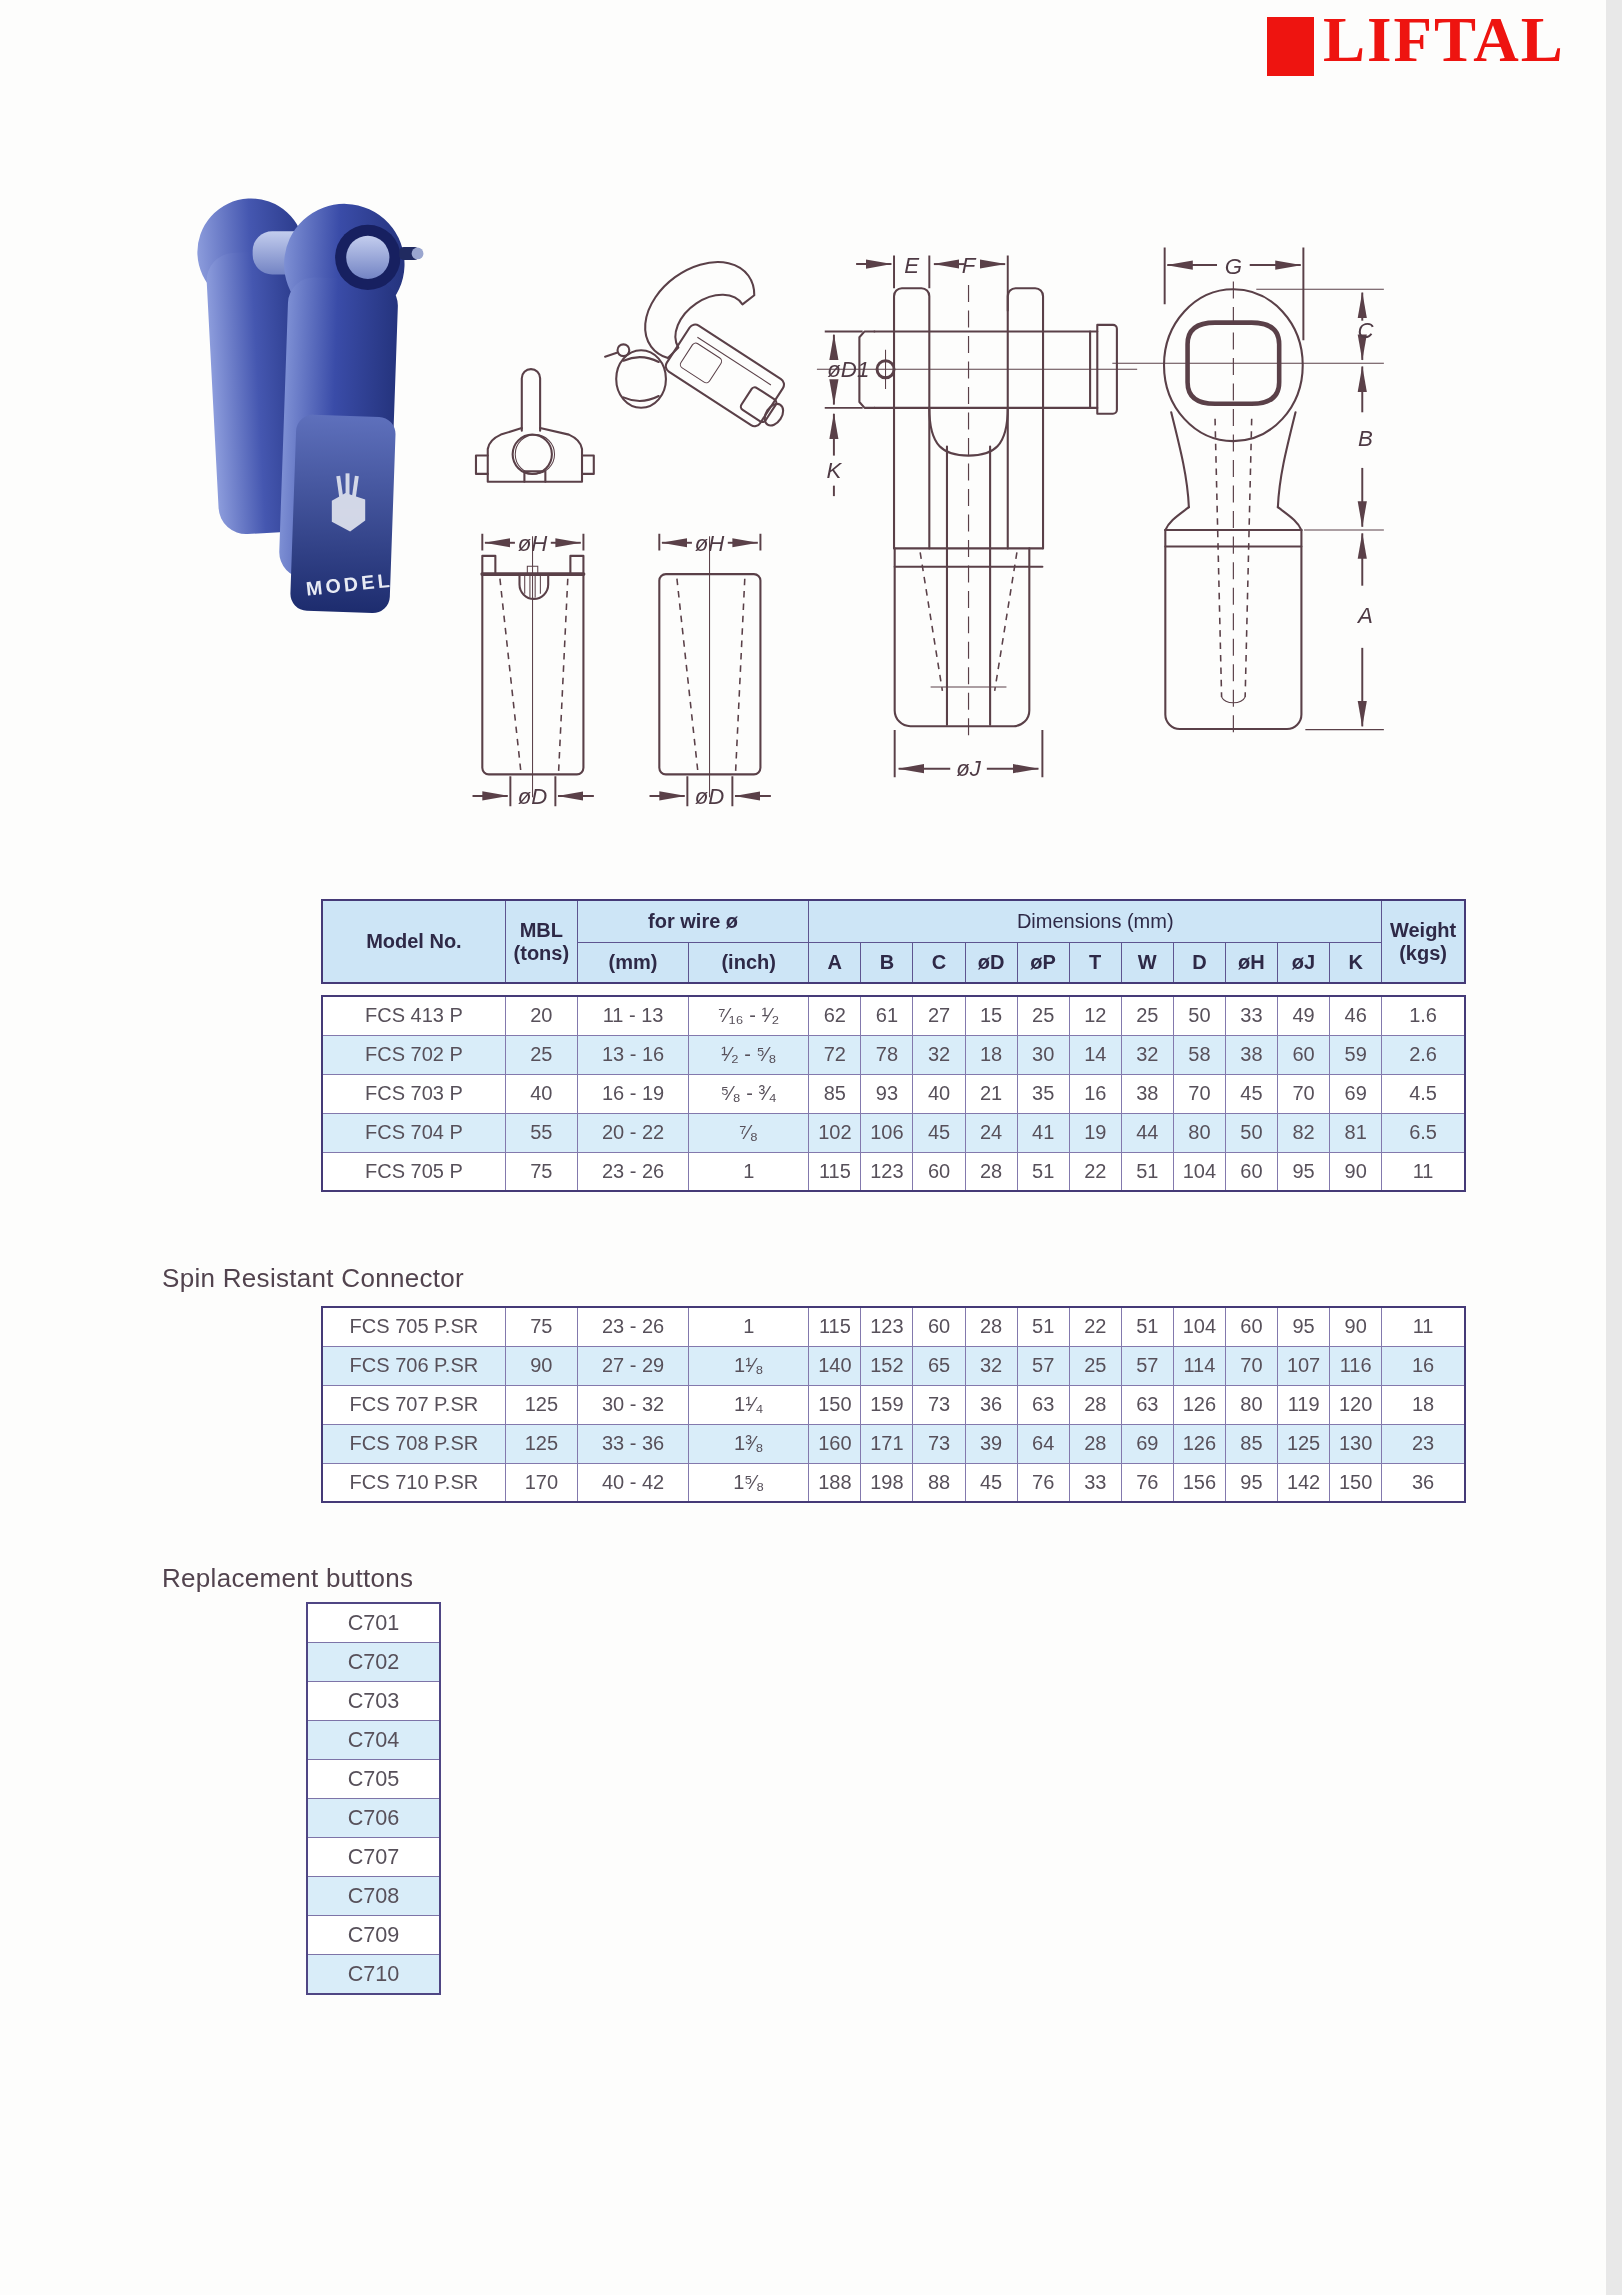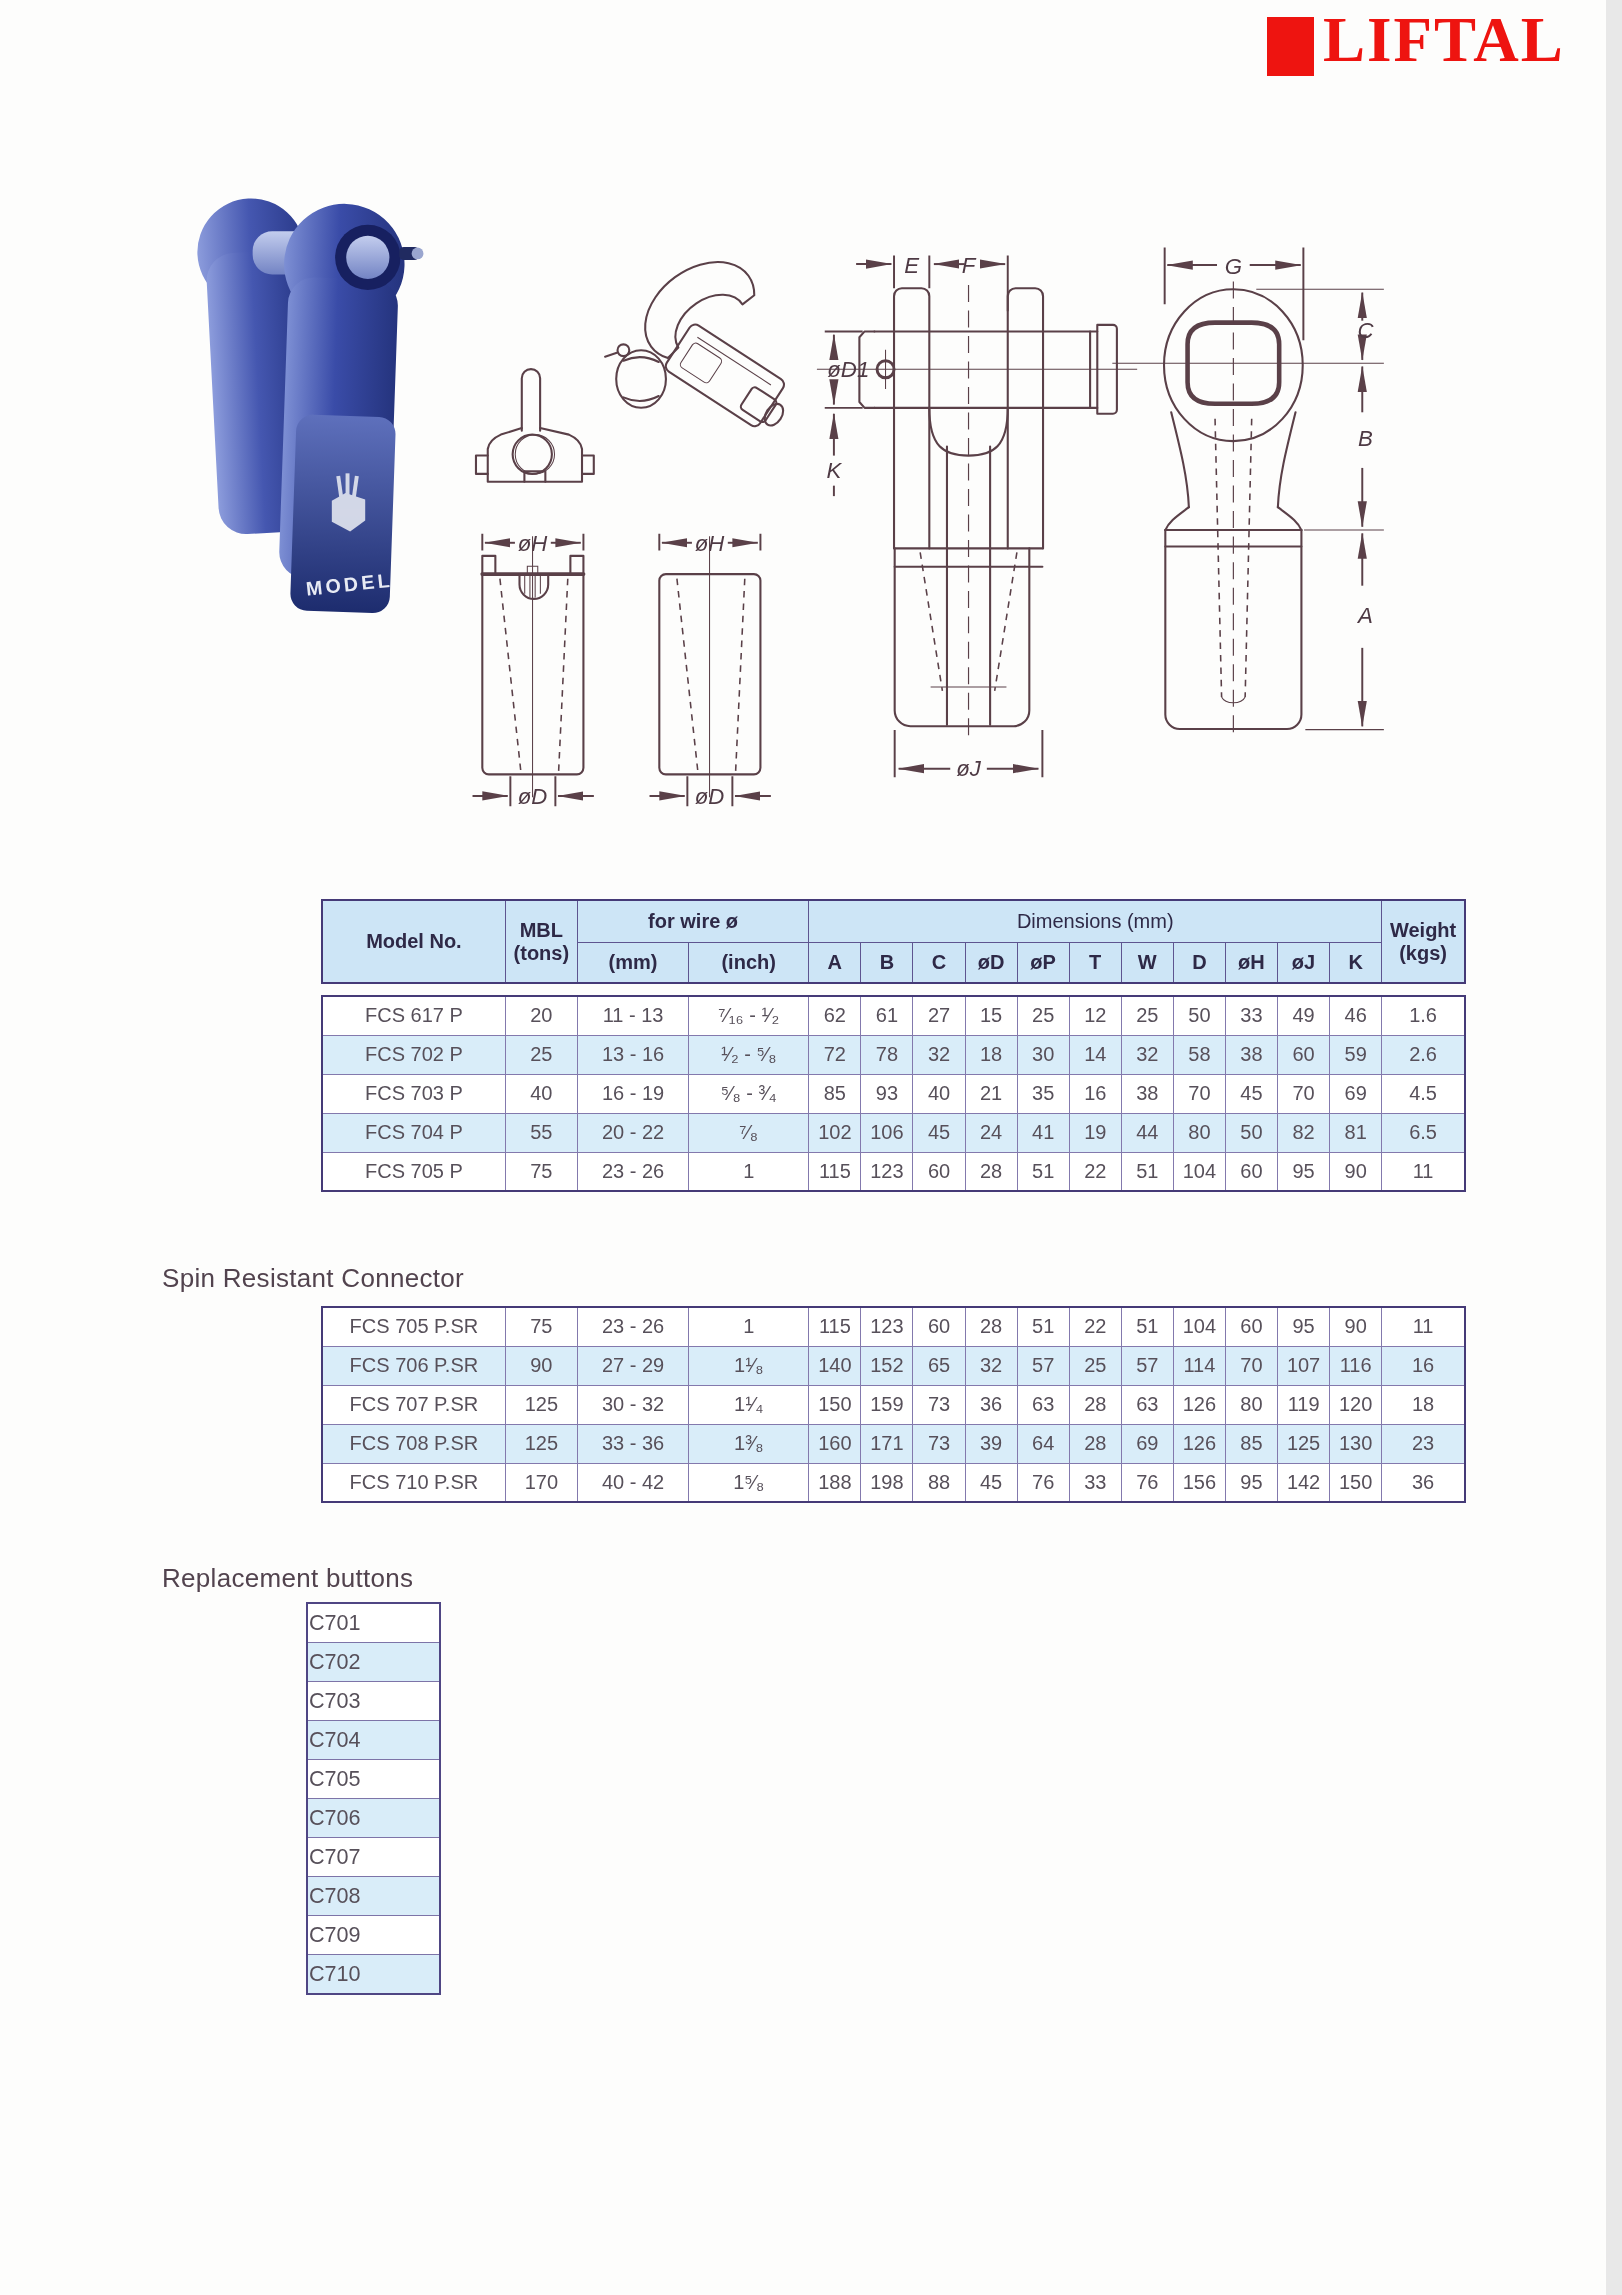--- a/index.html
+++ b/index.html
@@ -38,21 +38,21 @@
   #main-header{top:899px;}
   #main-body{top:995px;}
   #spin-body{top:1306px;}
 
   .section-heading{position:absolute;left:162px;font-size:26px;color:#52434e;letter-spacing:0.3px;}
   #spin-heading{top:1263px;}
   #repl-heading{top:1563px;}
 
   .btn-table{position:absolute;left:306px;top:1602px;width:135px;border-collapse:collapse;
              table-layout:fixed;border:2px solid #4f4684;}
-  .btn-table td{border:1.3px solid #7d74a8;height:36px;vertical-align:middle;
+  .btn-table td{border:1.3px solid #7d74a8;height:36px;text-align:center;vertical-align:middle;
                 font-size:21.6px;color:#57505a;}
   .btn-table tr:nth-child(even) td{background:#d9edf9;}
   .btn-table tr:nth-child(odd) td{background:#ffffff;}
 </style>
 </head>
 <body>
 
 <div class="page">
 
   <svg width="0" height="0" style="position:absolute">
@@ -308,21 +308,21 @@
         <col style="width:52px">
         <col style="width:52px">
         <col style="width:52px">
       <col style="width:52px">
         <col style="width:52px">
         <col style="width:52px">
         <col style="width:83px">
     </colgroup>
     <tbody>
         <tr>
-          <td>FCS 617 P</td>
+          <td>FCS 413 P</td>
           <td>20</td>
           <td>11 - 13</td>
           <td>⁷⁄₁₆ - ¹⁄₂</td>
           <td>62</td>
           <td>61</td>
           <td>27</td>
           <td>15</td>
           <td>25</td>
           <td>12</td>
           <td>25</td>

